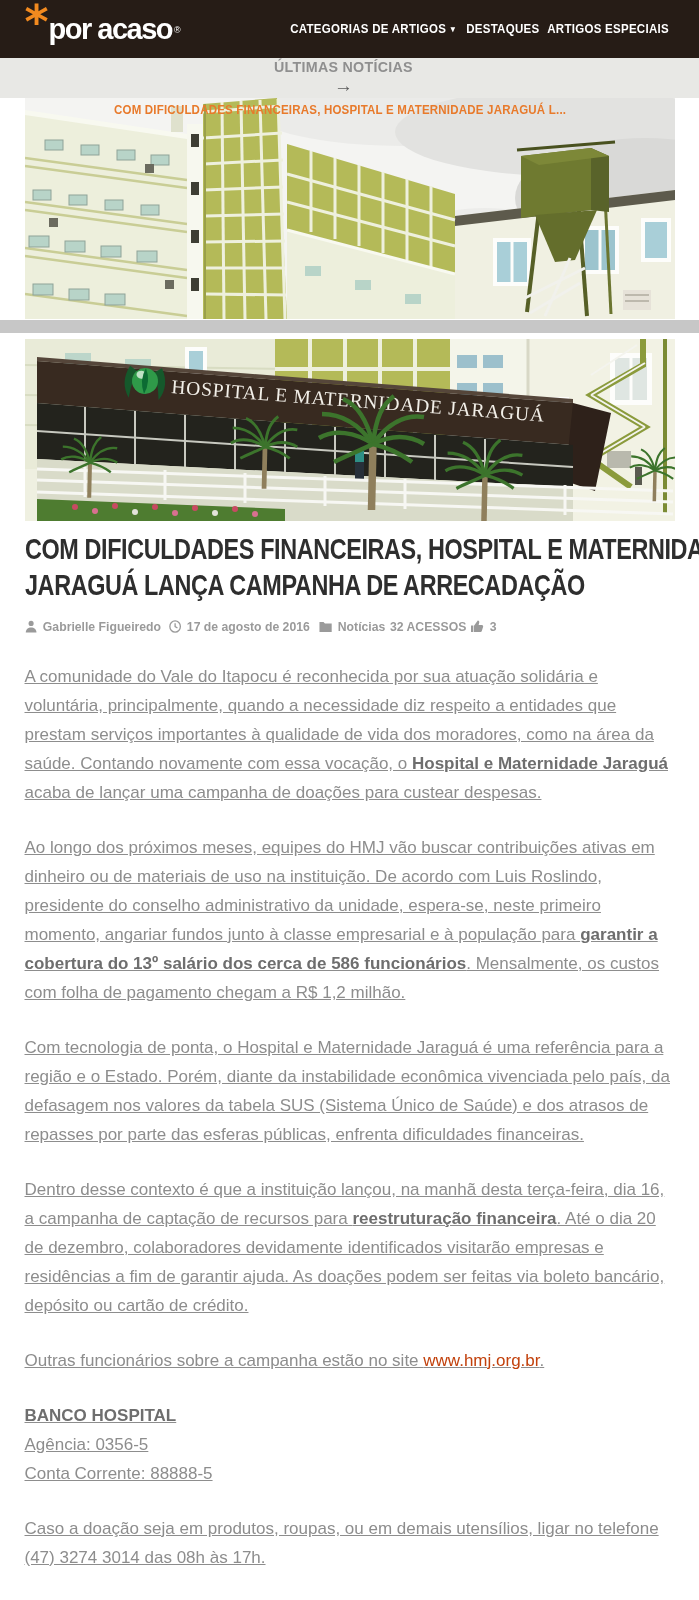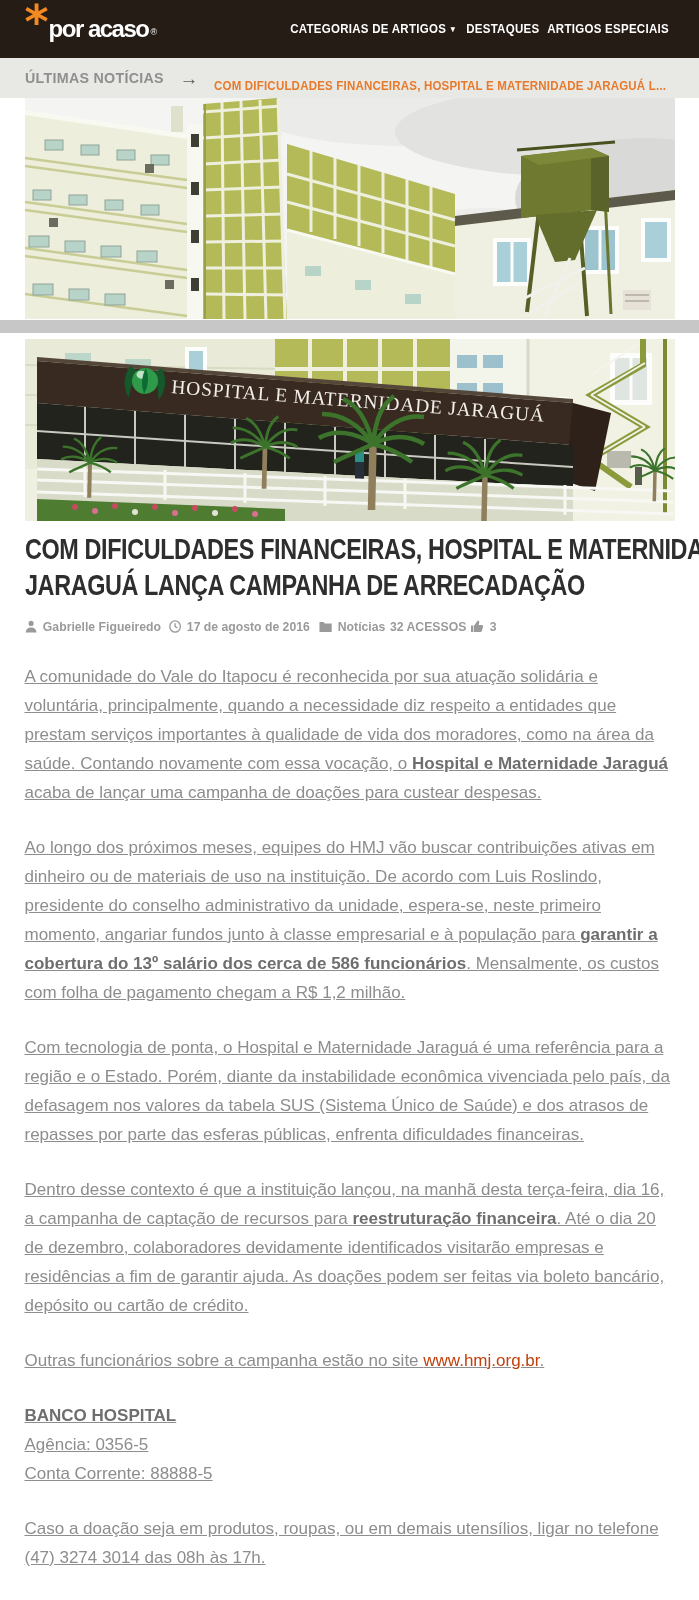--- a/index.html
+++ b/index.html
@@ -11,33 +11,33 @@
   .wrap { width:650px; margin:0 auto; }
 
   
   .site-header { background:#261c16; height:58px; }
   .header-inner { height:100%; display:flex; align-items:center; justify-content:space-between; }
   .logo { display:flex; align-items:center; color:#fff; cursor:pointer; }
   .logo-star {
     color:#f28a1f; font-weight:bold; font-size:46px; line-height:20px;
     position:relative; top:-7px; margin-right:0; font-family:"DejaVu Sans", sans-serif;
   }
-  .logo-text { font-size:24px; font-weight:bold; letter-spacing:-1.5px; }
+  .logo-text { font-size:29px; font-weight:bold; letter-spacing:-1.5px; }
   .logo-reg { font-size:9px; align-self:flex-start; margin-top:12px; margin-left:2px; }
   .main-nav { display:flex; align-items:flex-start; }
   .nav-item {
     color:#fff; font-size:12.5px; font-weight:bold; letter-spacing:.3px;
     white-space:nowrap; cursor:pointer; display:inline-block;
     transform:scaleX(.92); transform-origin:center;
   }
   .caret { font-size:9px; margin-left:5px; vertical-align:1px; display:inline-block; }
 
   
   .ticker { background:#e8e8e5; height:40px; }
-  .ticker-inner { display:flex; align-items:center; height:100%; }
+  .ticker-inner { display:flex; align-items:center; height:100%;flex-direction:column; }
   .ticker-label {
     color:#8f8f8f; font-size:15.5px; font-weight:bold; letter-spacing:.3px;
     white-space:nowrap; display:inline-block; transform:scaleX(.92); transform-origin:left center;
   }
   .ticker-arrow { color:#5a5a5a; font-size:19px; margin:0 16px 0 4px; line-height:1; }
   .ticker-headline {
     color:#e87a2b; font-size:12px; font-weight:bold; letter-spacing:.2px;
     text-decoration:none; white-space:nowrap; display:inline-block;
     position:relative; top:8px; transform:scaleX(.96); transform-origin:left center; cursor:pointer;
   }

